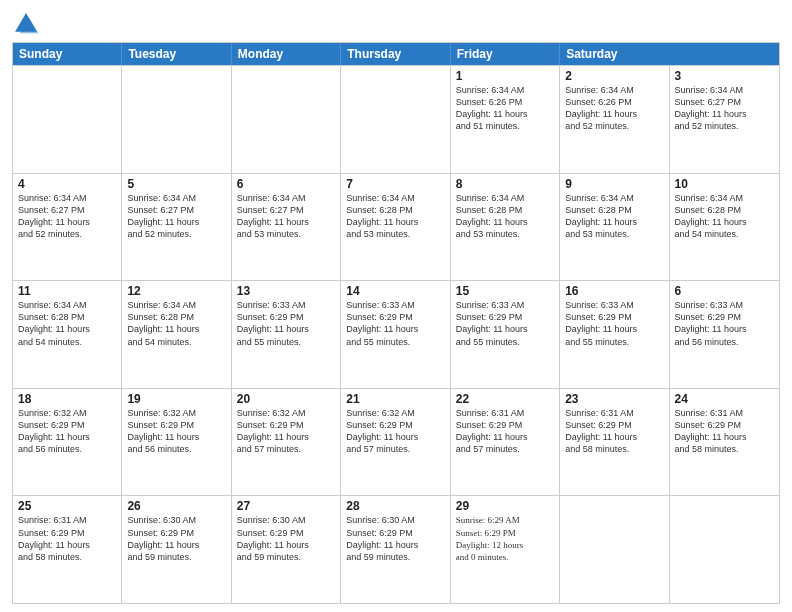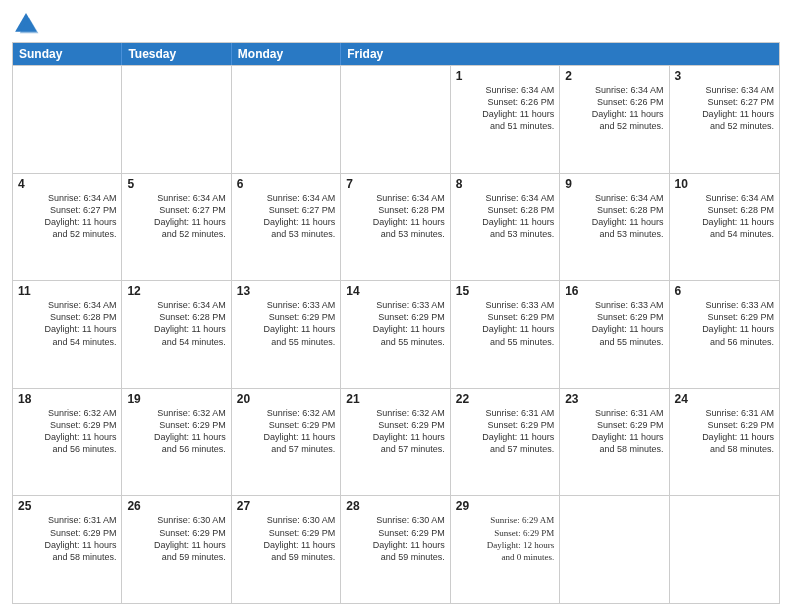--- a/index.html
+++ b/index.html
@@ -106,21 +106,20 @@
       font-size: 12px;
       font-weight: bold;
       color: #222;
       display: block;
       margin-bottom: 1px;
     }
     .cell-info {
       font-size: 9px;
       color: #333;
       line-height: 1.35;
-      text-align: right;
     }
   </style>
 </head>
 <body>
 
 <div class="page">
   <div class="header">
     <div class="logo">
       <svg class="logo-icon" viewBox="0 0 36 36">
         <polygon points="18,4 32,28 4,28" fill="#2979c4"></polygon>
@@ -135,21 +134,23 @@
       <div class="cal-title"></div>
       <div class="cal-subtitle"></div>
     </div>
   </div>
 
   <div class="calendar">
     <div class="cal-header-row">
     <div class="cal-header-cell">Sunday</div>
         <div class="cal-header-cell">Tuesday</div>
         <div class="cal-header-cell">Monday</div>
+        <div class="cal-header-cell">Thursday</div>
         <div class="cal-header-cell">Friday</div>
+        <div class="cal-header-cell">Saturday</div>
       </div>
     <div class="cal-body">
     <div class="cal-week">
           <div class="cal-cell empty"></div>
           <div class="cal-cell empty"></div>
           <div class="cal-cell empty"></div>
           <div class="cal-cell empty"></div>
           <div class="cal-cell">
             <span class="cell-day">1</span>
             <div class="cell-info" style="white-space: pre-line;">Sunrise: 6:34 AM

